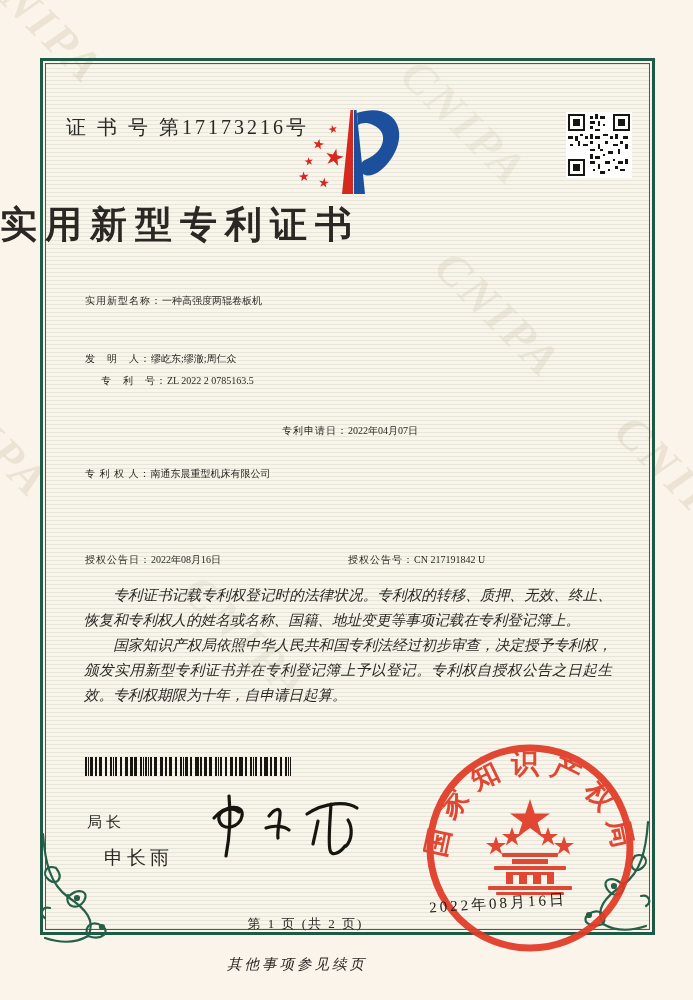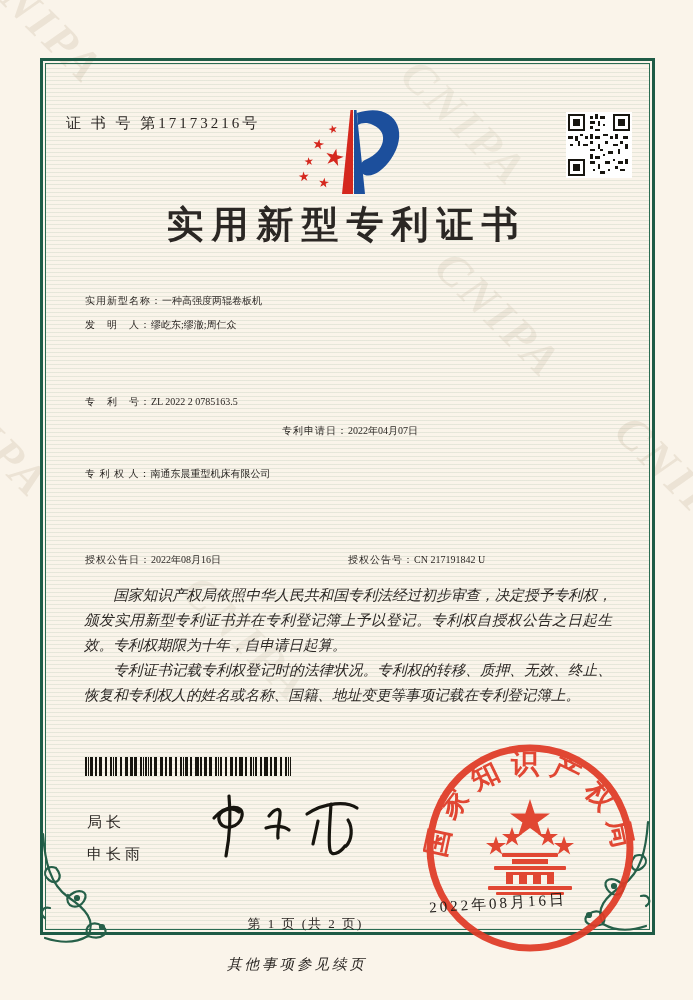--- a/index.html
+++ b/index.html
@@ -16,45 +16,45 @@
   .wm.w5{left:168px;top:612px;color:rgba(178,160,132,0.14);}
   .wm.w6{left:600px;top:452px;}
 
   
   .frame{position:absolute;left:40px;top:58px;width:609px;height:871px;border:3px solid #1e5b46;z-index:1;}
   .frame-inner{position:absolute;left:2px;top:2px;right:2px;bottom:2px;border:1px solid #2a6b52;
       background:repeating-linear-gradient(180deg,rgba(148,175,152,0.20) 0px,rgba(148,175,152,0.20) 1px,rgba(250,247,238,0) 1px,rgba(250,247,238,0) 4px);}
 
   .content{position:absolute;left:0;top:0;width:693px;height:1000px;z-index:2;}
 
-  .cert-no{position:absolute;left:66px;top:114px;font-size:15px;letter-spacing:3px;}
+  .cert-no{position:absolute;left:66px;top:114px;font-size:20px;letter-spacing:3px;}
 
   
   .logo{position:absolute;left:278px;top:100px;width:150px;height:102px;}
   .logo .star{position:absolute;color:#d5281e;line-height:1;}
 
   .qr{position:absolute;left:566px;top:112px;width:66px;height:66px;background:#fff;padding:2px;box-sizing:border-box;}
 
-  .title{position:absolute;left:0;top:200px;width:693px;text-align:center;font-size:37px;font-weight:bold;letter-spacing:8px;}
+  .title{position:absolute;left:0;top:200px;width:693px;font-size:37px;font-weight:bold;letter-spacing:8px;}
 
   .field-row{position:absolute;left:85px;width:530px;font-size:10px;white-space:nowrap;}
   .field-row .flabel{letter-spacing:1px;}
   .grant-row .g2{position:absolute;left:263px;top:0;}
 
   .body-text{position:absolute;left:84px;top:583px;width:528px;font-size:14.6px;line-height:25px;font-style:italic;text-align:justify;}
   .body-text p{margin:0;text-indent:2em;}
 
   .barcode{position:absolute;left:85px;top:757px;width:206px;height:19px;
      background:
        repeating-linear-gradient(90deg,#17150f 0 2px,transparent 2px 5px),
        repeating-linear-gradient(90deg,#17150f 0 1px,transparent 1px 7px),
        repeating-linear-gradient(90deg,transparent 0 3px,#17150f 3px 4px,transparent 4px 11px);}
 
   .director-title{position:absolute;left:87px;top:813px;font-size:15px;letter-spacing:4px;}
-  .director-name{position:absolute;left:87px;top:845px;font-size:15px;letter-spacing:4px;}
+  .director-name{position:absolute;left:104px;top:845px;font-size:19px;letter-spacing:4px;}
   .signature{position:absolute;left:192px;top:788px;width:180px;height:88px;}
 
   .seal{position:absolute;left:423px;top:741px;width:214px;height:214px;z-index:3;}
   .seal-date{position:absolute;left:429px;top:892px;width:210px;font-size:15px;letter-spacing:3px;color:#1d1a17;
       transform:rotate(-3.5deg);z-index:4;white-space:nowrap;}
 
   .page-info{position:absolute;left:0;top:915px;width:611px;text-align:center;font-size:13px;letter-spacing:2px;}
   .continuation{position:absolute;left:0;top:955px;width:594px;text-align:center;font-size:14.5px;letter-spacing:3px;font-style:italic;}
 
   .ornament{position:absolute;width:100px;height:122px;z-index:2;}
@@ -134,44 +134,44 @@
           <rect x="2" y="20" width="3" height="3"></rect>
         <path d="M9 1h1v1H9z M11 0h1v2h-1z M13 1h2v1h-2z M9 3h2v1H9z M12 3h1v2h-1z M14 4h1v1h-1z M9 5h1v1H9z M11 6h2v1h-2z M0 9h2v1H0z M3 9h1v2H3z M5 8h1v1H5z M7 9h1v1H7z M9 8h1v2H9z M11 9h2v1h-2z M14 8h2v1h-2z M17 9h1v1h-1z M19 8h1v2h-1z M22 9h2v1h-2z M1 12h1v1H1z M4 11h1v2H4z M6 12h2v1H6z M9 11h1v1H9z M12 12h1v2h-1z M15 11h1v1h-1z M18 12h2v1h-2z M21 11h1v1h-1z M23 12h1v2h-1z M9 14h2v1H9z M13 14h1v1h-1z M16 15h2v1h-2z M20 14h1v2h-1z M9 16h1v2H9z M11 17h2v1h-2z M14 16h1v1h-1z M9 19h2v1H9z M12 20h1v2h-1z M15 19h2v1h-2z M18 18h1v1h-1z M20 19h2v1h-2z M23 18h1v2h-1z M10 22h1v1h-1z M13 23h2v1h-2z M16 22h1v1h-1z M19 21h1v1h-1z M21 22h2v1h-2z"></path>
       </g>
     </svg>
 
     <div class="title">实用新型专利证书</div>
 
     <div class="field-row" style="top:294px;">
       <span class="flabel">实用新型名称：</span><span class="fvalue">一种高强度两辊卷板机</span>
     </div>
-    <div class="field-row" style="top:318px;">
+    <div class="field-row" style="top:352px;">
       <span class="flabel">发　明　人：</span><span class="fvalue">缪屹东;缪澈;周仁众</span>
     </div>
-    <div class="field-row" style="top:395px;">
+    <div class="field-row" style="top:374px;margin-left:16px;">
       <span class="flabel">专　利　号：</span><span class="fvalue">ZL 2022 2 0785163.5</span>
     </div>
     <div class="field-row" style="top:424px;text-align:center;">
       <span class="flabel">专利申请日：</span><span class="fvalue">2022年04月07日</span>
     </div>
     <div class="field-row" style="top:467px;">
       <span class="flabel">专 利 权 人：</span><span class="fvalue">南通东晨重型机床有限公司</span>
     </div>
     <div class="field-row grant-row" style="top:553px;">
       <span class="g1">
         <span class="flabel">授权公告日：</span><span class="fvalue">2022年08月16日</span>
       </span>
       <span class="g2">
         <span class="flabel">授权公告号：</span><span class="fvalue">CN 217191842 U</span>
       </span>
     </div>
 
     <div class="body-text">
+      <p>专利证书记载专利权登记时的法律状况。专利权的转移、质押、无效、终止、恢复和专利权人的姓名或名称、国籍、地址变更等事项记载在专利登记簿上。</p>
       <p>国家知识产权局依照中华人民共和国专利法经过初步审查，决定授予专利权，颁发实用新型专利证书并在专利登记簿上予以登记。专利权自授权公告之日起生效。专利权期限为十年，自申请日起算。</p>
-      <p>专利证书记载专利权登记时的法律状况。专利权的转移、质押、无效、终止、恢复和专利权人的姓名或名称、国籍、地址变更等事项记载在专利登记簿上。</p>
     </div>
 
     <div class="barcode"></div>
 
     <div class="director-title">局长</div>
     <div class="director-name">申长雨</div>
     <svg class="signature" viewBox="0 0 180 88">
       <g fill="none" stroke="#17150f" stroke-width="3.2" stroke-linecap="round" stroke-linejoin="round">
         <path d="M22,30 C34,16 52,16 50,28 C48,40 30,44 27,32 C25,22 40,18 47,24"></path>
         <path d="M37,8 C39,28 37,52 34,68"></path>

